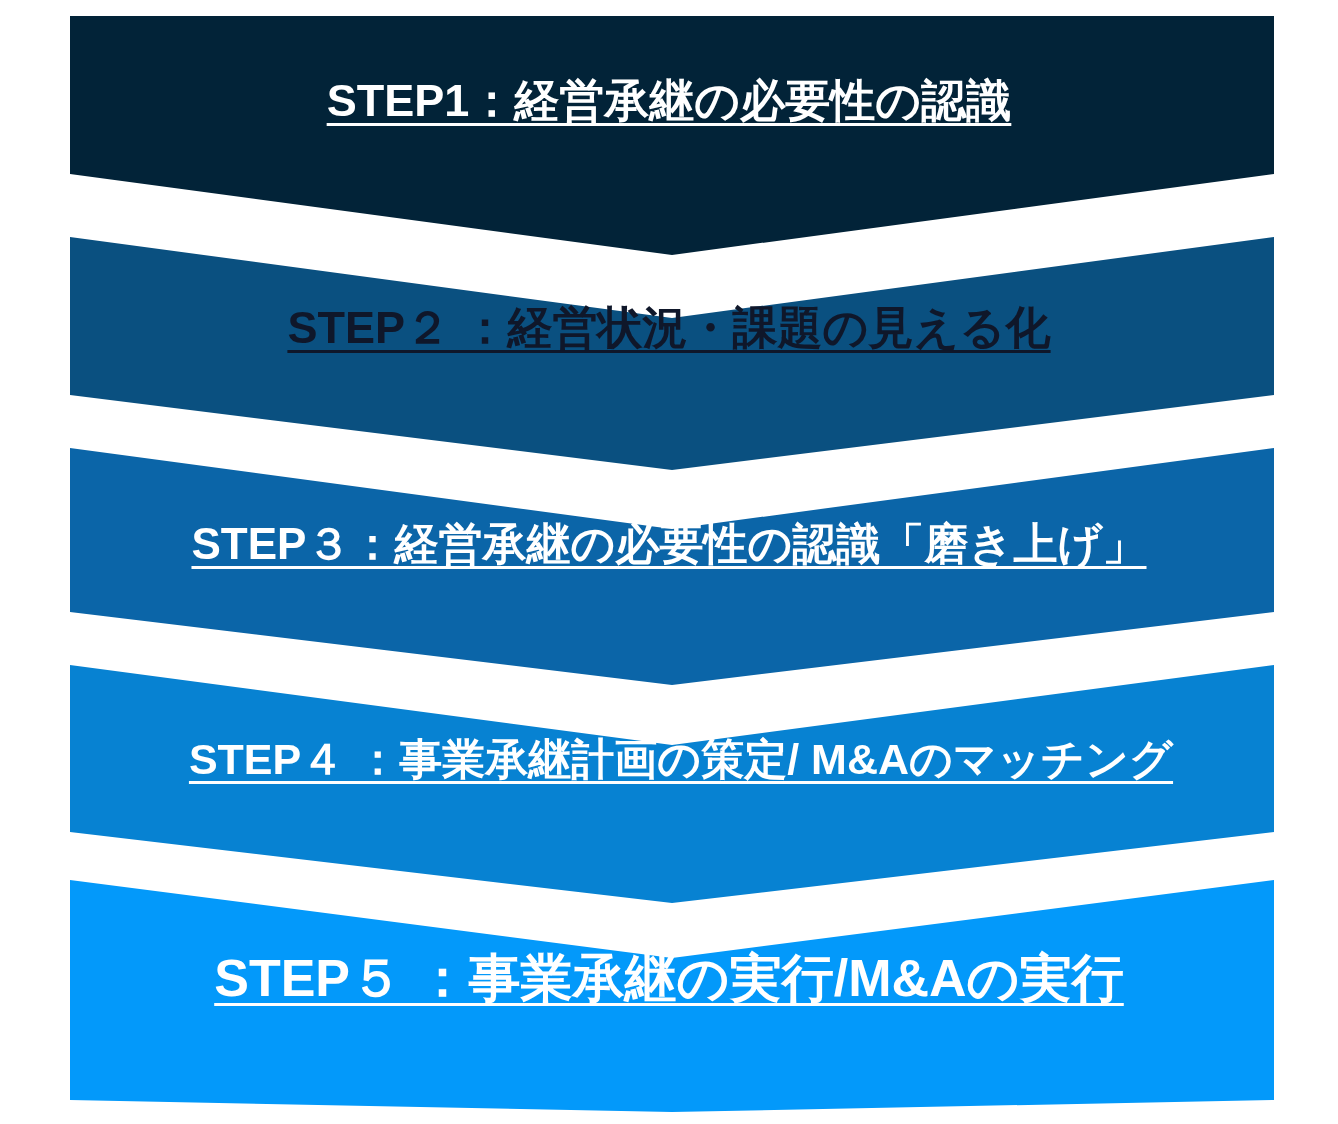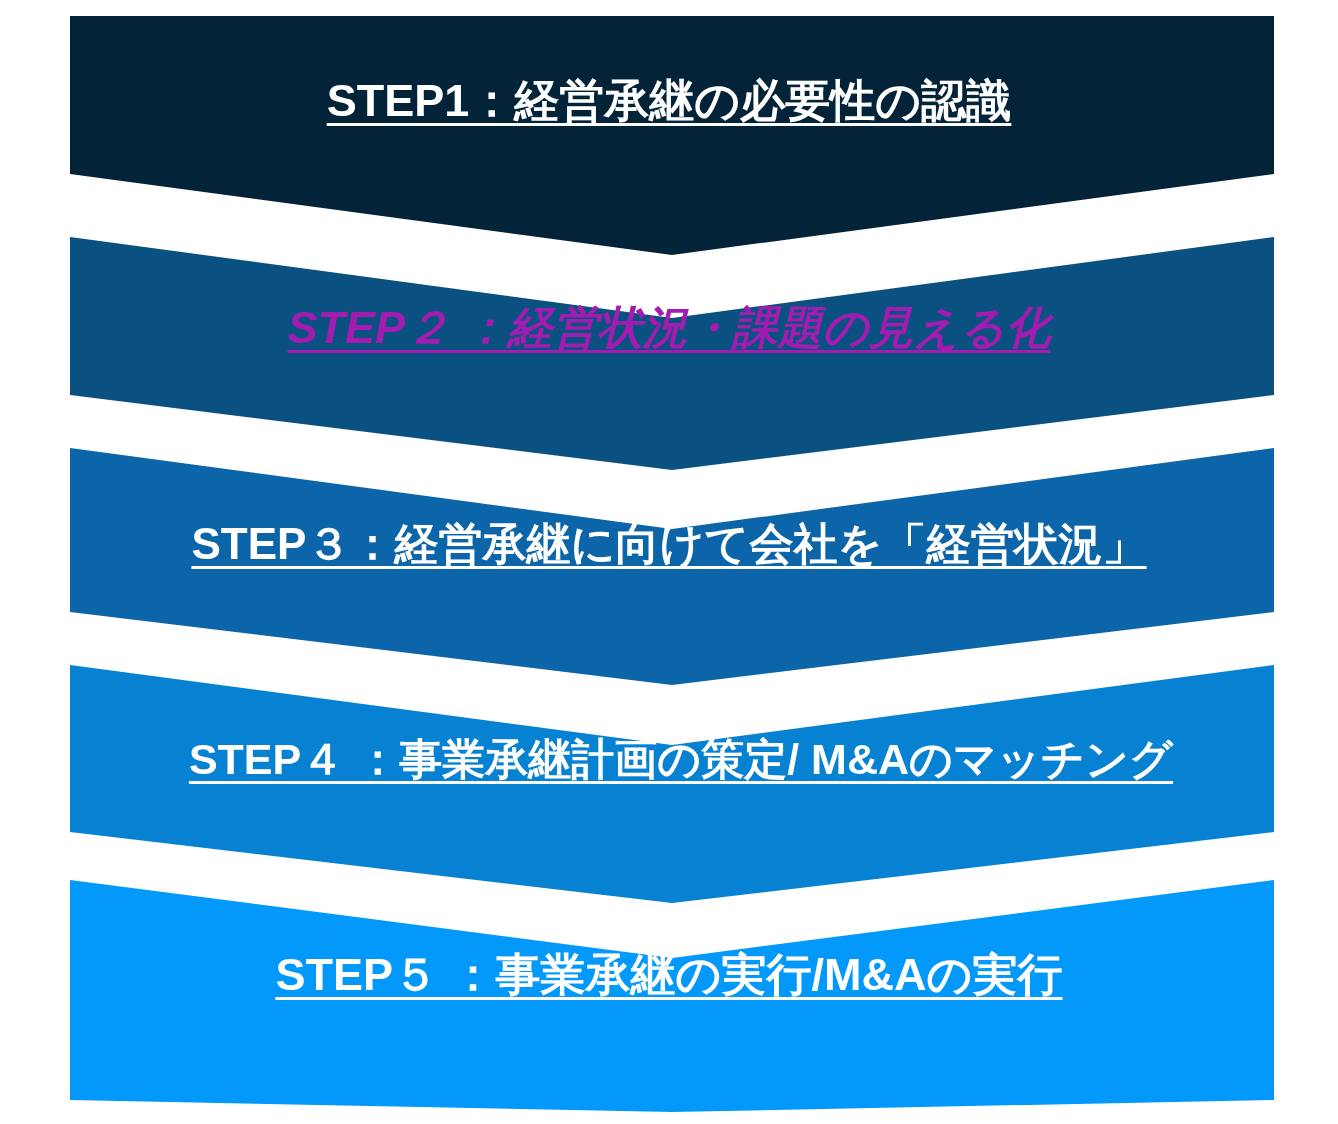--- a/index.html
+++ b/index.html
@@ -42,39 +42,39 @@
     white-space: nowrap;
     text-decoration: underline;
     text-decoration-thickness: 3px;
     text-underline-offset: 7px;
   }
   
   .step-label.s1 { top: 78px; }
   .step-label.s2 { top: 305px; }
   .step-label.s3 { top: 522px;  font-size: 44px; }
   .step-label.s4 { top: 738px;  font-size: 43px; margin-left: 12px; }
-  .step-label.s5 { top: 952px;  font-size: 45px; }
+  .step-label.s5 { top: 952px;  font-size: 52px; }
 </style>
 </head>
 <body>
 
 <div id="flow-diagram" style="background: rgb(255, 255, 255); padding-left: 32px;">
 
   <svg id="flow-svg" viewBox="0 0 1338 1124" xmlns="http://www.w3.org/2000/svg">
 
     <polygon points="70,16 1274,16 1274,174 672,255 70,174" fill="#022338"></polygon>
 
     <polygon points="70,237 672,318 1274,237 1274,395 672,470 70,395" fill="#0a5080"></polygon>
 
     <polygon points="70,448 672,529 1274,448 1274,612 672,685 70,612" fill="#0b65a8"></polygon>
 
     <polygon points="70,665 672,745 1274,665 1274,832 672,903 70,832" fill="#0782d2"></polygon>
 
     <polygon points="70,880 672,958 1274,880 1274,1100 672,1112 70,1100" fill="#0399fa"></polygon>
   </svg>
 
   <div class="step-label s1" style="color: rgb(255, 255, 255);">STEP1：経営承継の必要性の認識</div>
-  <div class="step-label s2" style="color: #a21caf; font-style: italic;">STEP２ ：経営状況・課題の見える化</div>
-  <div class="step-label s3" style="color: rgb(255, 255, 255);">STEP３：経営承継に向けて会社を「経営状況」</div>
+  <div class="step-label s2" style="color: #0f172a;">STEP２ ：経営状況・課題の見える化</div>
+  <div class="step-label s3" style="color: rgb(255, 255, 255);">STEP３：経営承継の必要性の認識「磨き上げ」</div>
   <div class="step-label s4" style="color: rgb(255, 255, 255);">STEP４ ：事業承継計画の策定/ M&amp;Aのマッチング</div>
   <div class="step-label s5" style="color: rgb(255, 255, 255);">STEP５ ：事業承継の実行/M&amp;Aの実行</div>
 
 </div>
 
 </body></html>

